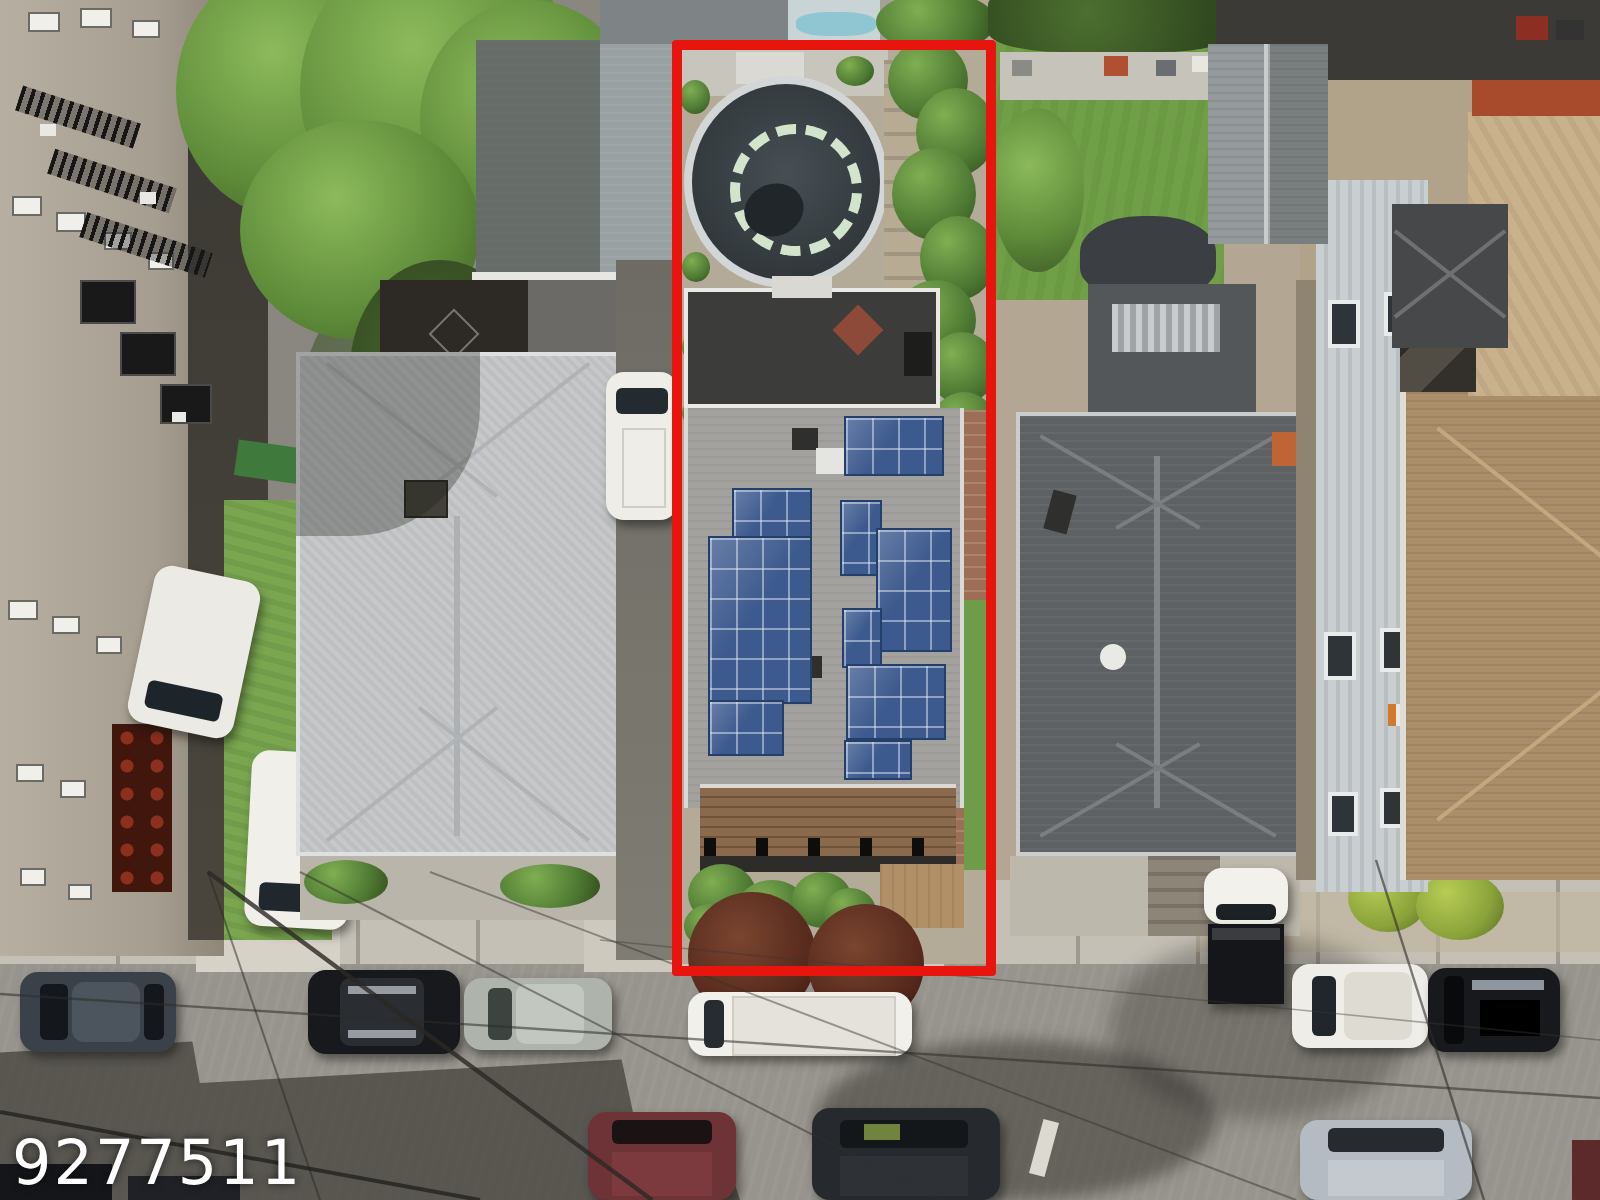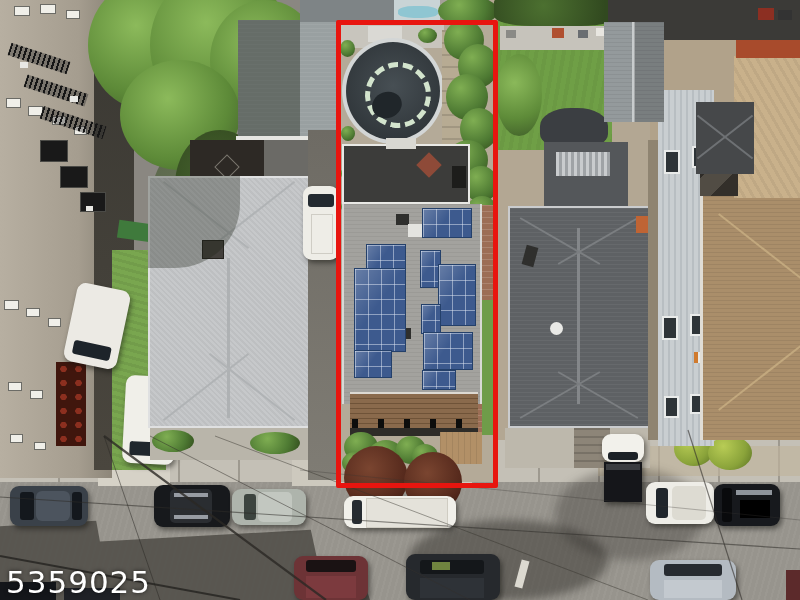--- a/index.html
+++ b/index.html
@@ -302,15 +302,15 @@
     <path d="M104,436 L160,600" stroke="#2a2824" stroke-width="1" opacity="0.5" fill="none"></path>
     <path d="M150,436 L470,600" stroke="#33302b" stroke-width="1" opacity="0.5" fill="none"></path>
     <path d="M215,436 L648,600" stroke="#33302b" stroke-width="1" opacity="0.45" fill="none"></path>
     <path d="M688,430 L742,600" stroke="#2e2c28" stroke-width="1.2" opacity="0.6" fill="none"></path>
     <path d="M0,556 L240,600" stroke="#1d1b18" stroke-width="2" opacity="0.7" fill="none"></path>
     <path d="M300,470 L800,520" stroke="#3a3733" stroke-width="0.8" opacity="0.4" fill="none"></path>
   </svg>
 
   <div id="boundary"></div>
 
-  <div id="watermark">5359025</div>
+  <div id="watermark">9277511</div>
 
 </div>
 
 </body></html>

